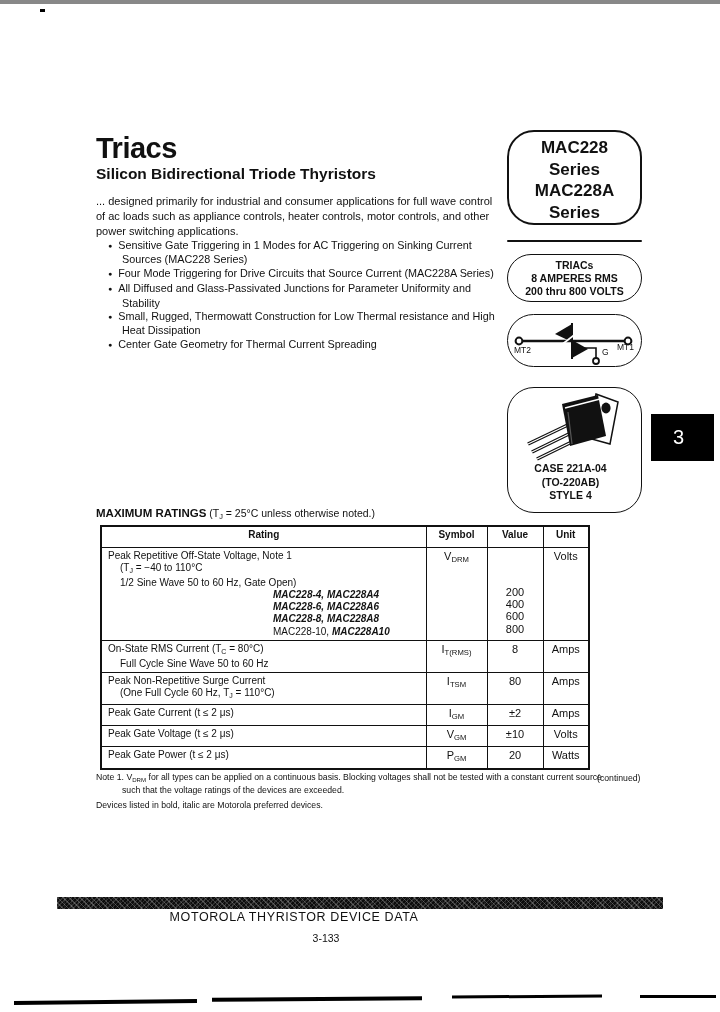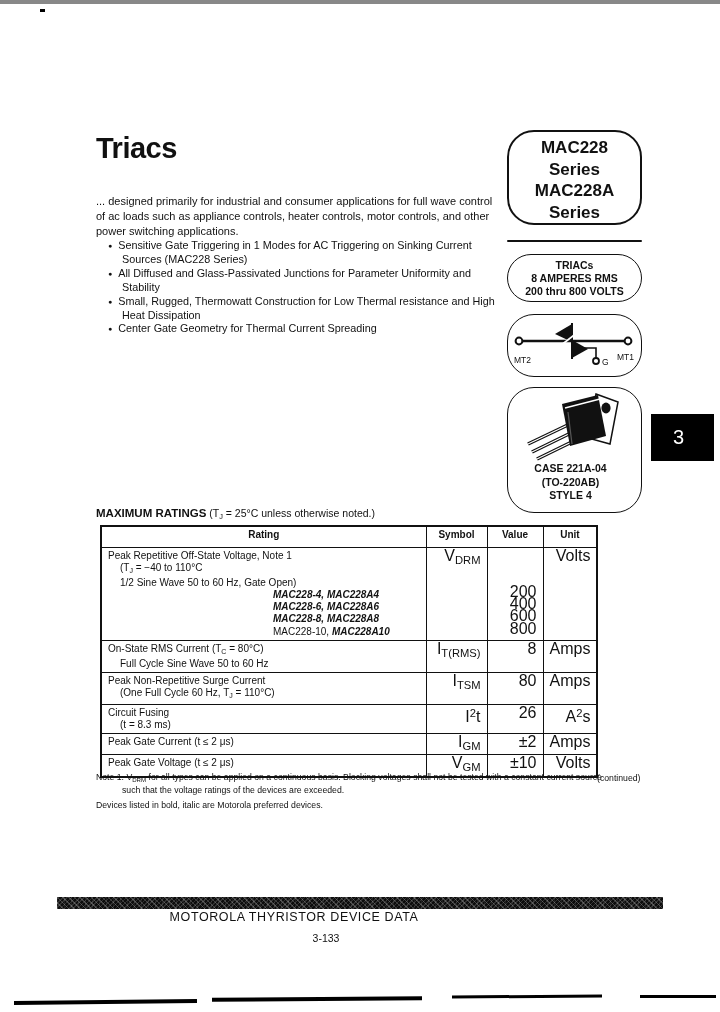--- a/index.html
+++ b/index.html
@@ -17,21 +17,21 @@
   .intro{position:absolute;left:96px;top:190px;width:402px;font-size:11px;line-height:15px;}
   .features{position:absolute;left:98px;top:235px;width:404px;margin:0;padding:0;list-style:none;font-size:10.8px;line-height:12.4px;}
   .features li{position:relative;padding-left:24px;text-indent:-14px;margin:0 0 1px 0;}
   .features li:before{content:"\25CF";font-size:7px;position:relative;top:-1px;margin-right:6px;}
 
   
   .rc{position:absolute;left:507px;width:135px;box-sizing:border-box;text-align:center;border-radius:27px;}
   .series-box{top:126px;height:95px;border:2px solid #111;font-size:17px;font-weight:bold;line-height:21.5px;padding-top:5px;}
   .rule{top:236px;border-top:2px solid #111;height:0;}
   .spec-box{top:250px;height:48px;border:1.5px solid #111;font-size:10.5px;font-weight:bold;line-height:13px;padding-top:4px;}
-  .symbol-box{top:310px;height:63px;border:1.5px solid #111;}
+  .symbol-box{top:310px;height:53px;border:1.5px solid #111;}
   .symbol-box svg{position:absolute;left:0;top:0;}
   .sym-label{position:absolute;font-size:8.5px;}
   .lbl-mt2{left:6px;bottom:11px;}
   .lbl-g{left:94px;bottom:9px;}
   .lbl-mt1{right:7px;bottom:14px;}
   .case-box{top:383px;height:126px;border:1.5px solid #111;}
   .case-box svg{position:absolute;left:14px;top:4px;}
   .case-lines{position:absolute;left:0;right:8px;top:74px;font-size:10.5px;font-weight:bold;line-height:13.5px;}
 
   .section-tab{position:absolute;left:651px;top:410px;width:63px;height:47px;background:#000;color:#fff;
@@ -42,21 +42,21 @@
   .ratings-heading b{font-size:11.5px;}
   .ratings-table{position:absolute;left:100px;top:521px;border-collapse:collapse;table-layout:fixed;
     font-size:10px;line-height:12.1px;}
   .ratings-table th,.ratings-table td{border:1px solid #111;vertical-align:top;padding:2px 6px;}
   .ratings-table{border:2px solid #111;}
   .ratings-table th{height:16px;font-size:10px;font-weight:bold;text-align:center;padding:2px 2px;}
   .col-rating{width:325px;}
   .col-symbol{width:61px;}
   .col-value{width:56px;}
   .col-unit{width:46px;}
-  .c-symbol,.c-value,.c-unit{text-align:right;font-size:16px;}
+  .c-symbol,.c-value,.c-unit{text-align:center;font-size:11px;}
   .rl1{padding-left:12px;}
   .rldev{margin-left:165px;}
   .vspace{height:36.3px;}
   tr.r2{height:28px;} tr.r1{height:18px;}
 
   
   .notes{position:absolute;left:96px;top:768px;font-size:8.7px;line-height:10.5px;white-space:nowrap;}
   .note-cont{padding-left:26px;}
   .note-preferred{margin-top:4px;}
   .continued{position:absolute;left:597px;top:769px;font-size:8.7px;}
@@ -79,24 +79,26 @@
   .a-b4{left:640px;top:991px;width:76px;height:3px;}
 </style>
 </head>
 <body>
 
 <div class="page">
 
   <div class="artifact a-dot"></div>
 
   <h1 class="title" style="margin:0;">Triacs</h1>
+  <h2 class="subtitle" style="margin:0;">Silicon Bidirectional Triode Thyristors</h2>
   <p class="intro" style="margin:0;">... designed primarily for industrial and consumer applications for full wave control of ac loads such as appliance controls, heater controls, motor controls, and other power switching applications.</p>
 
   <ul class="features" id="features">
       <li>Sensitive Gate Triggering in 1 Modes for AC Triggering on Sinking Current Sources (MAC228 Series)</li>
+      <li>Four Mode Triggering for Drive Circuits that Source Current (MAC228A Series)</li>
       <li>All Diffused and Glass-Passivated Junctions for Parameter Uniformity and Stability</li>
       <li>Small, Rugged, Thermowatt Construction for Low Thermal resistance and High Heat Dissipation</li>
       <li>Center Gate Geometry for Thermal Current Spreading</li>
     </ul>
 
   <div class="rc series-box" id="series-box">
       <div>MAC228</div>
       <div>Series</div>
       <div>MAC228A</div>
       <div>Series</div>
@@ -210,50 +212,49 @@
           <td class="c-rating">
             <div class="rl0">Peak Non-Repetitive Surge Current</div>
             <div class="rl1">(One Full Cycle 60 Hz, T<sub>J</sub> = 110°C)</div>
           </td>
           <td class="c-symbol">I<sub>TSM</sub></td>
           <td class="c-value">
             <div>80</div>
           </td>
           <td class="c-unit">Amps</td>
         </tr>
-        <tr class="r2">
-          <td class="c-rating">
-            <div class="rl0">Circuit Fusing</div>
-            <div class="rl1">(t = 8.3 ms)</div>
-          </td>
-          <td class="c-symbol">I<sup>2</sup>t</td>
-          <td class="c-value">
-            <div>26</div>
-          </td>
-          <td class="c-unit">A<sup>2</sup>s</td>
-        </tr>
         <tr class="r1">
           <td class="c-rating">
             <div class="rl0">Peak Gate Current (t ≤ 2 μs)</div>
           </td>
           <td class="c-symbol">I<sub>GM</sub></td>
           <td class="c-value">
             <div>±2</div>
           </td>
           <td class="c-unit">Amps</td>
         </tr>
         <tr class="r1">
           <td class="c-rating">
             <div class="rl0">Peak Gate Voltage (t ≤ 2 μs)</div>
           </td>
           <td class="c-symbol">V<sub>GM</sub></td>
           <td class="c-value">
             <div>±10</div>
           </td>
           <td class="c-unit">Volts</td>
+        </tr>
+        <tr class="r1">
+          <td class="c-rating">
+            <div class="rl0">Peak Gate Power (t ≤ 2 μs)</div>
+          </td>
+          <td class="c-symbol">P<sub>GM</sub></td>
+          <td class="c-value">
+            <div>20</div>
+          </td>
+          <td class="c-unit">Watts</td>
         </tr>
       </tbody>
   </table>
 
   <div class="notes">
     <div>Note 1. V<sub>DRM</sub> for all types can be applied on a continuous basis. Blocking voltages shall not be tested with a constant current source</div>
     <div class="note-cont">such that the voltage ratings of the devices are exceeded.</div>
     <div class="note-preferred">Devices listed in bold, italic are Motorola preferred devices.</div>
   </div>
   <div class="continued">(continued)</div>

